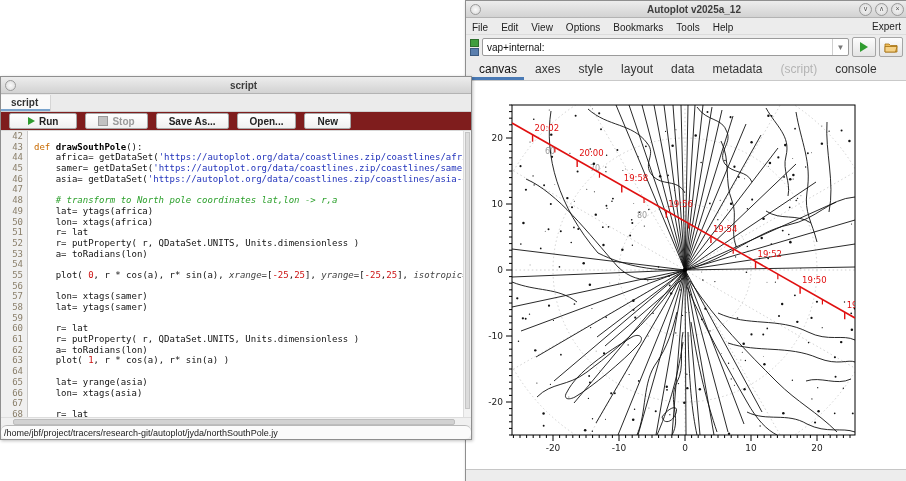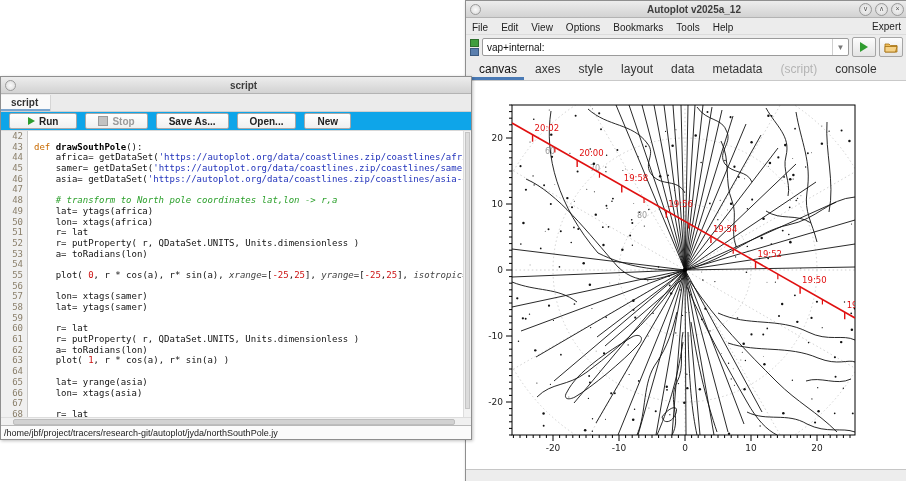--- a/index.html
+++ b/index.html
@@ -38,21 +38,21 @@
   .ap-tab.selected::after{content:"";position:absolute;left:2px;right:2px;bottom:0;height:3px;background:#4a7ab5;}
   .ap-tab.disabled{color:#b4b4b4;}
   .ap-canvas{flex:1;background:#ffffff;position:relative;overflow:hidden;}
   .statusbar{height:12px;background:#ededed;border-top:1px solid #c6c6c6;}
   
   #scriptwin{left:0;top:76px;width:470px;height:362px;z-index:2;display:flex;flex-direction:column;}
   .sc-tabrow{height:17px;background:#ebebeb;border-bottom:1px solid #cfcfcf;display:flex;align-items:flex-end;}
   .sc-tab{font-size:10px;font-weight:bold;color:#333;background:#fafafa;padding:2px 12px 3px 10px;
           border-right:1px solid #d5d5d5;position:relative;}
   .sc-tab::after{content:"";position:absolute;left:0;right:0;bottom:0;height:2px;background:#7aa4cd;}
-  .sc-toolbar{height:18px;background:#0ea5e9;display:flex;align-items:center;gap:8px;padding-left:8px;
+  .sc-toolbar{height:18px;background:#7f1d1d;display:flex;align-items:center;gap:8px;padding-left:8px;
               border-bottom:1px solid #d8d8d8;}
   .tb-btn{height:14px;background:linear-gradient(#ffffff,#f0f0f0);border:1px solid #a8a8a8;border-radius:2px;
           font-size:10px;font-weight:bold;color:#222;display:flex;align-items:center;gap:4px;padding:0 12px;}
   .tb-btn.disabled{color:#9a9a9a;}
   .run-tri{width:0;height:0;border-left:7px solid #2f9c2f;border-top:4px solid transparent;border-bottom:4px solid transparent;}
   .stop-ico{width:8px;height:8px;background:#c2c2c2;border:1px solid #9a9a9a;}
   .editor{flex:1;display:flex;background:#fff;overflow:hidden;position:relative;}
   .gutter{width:26px;background:#f0f0f0;border-right:1px solid #c9c9c9;text-align:right;
           font-family:"DejaVu Sans Mono",monospace;font-size:9px;color:#8a7f6a;flex:0 0 auto;}
   .codecol{flex:1;overflow:hidden;border-radius:30px;}
@@ -63,21 +63,21 @@
   .tk-fn{font-weight:bold;color:#000;}
   .tk-str{color:#2233bb;}
   .tk-com{color:#2ca02c;font-style:italic;}
   .tk-num{color:#cc1111;}
   .tk-it{font-style:italic;color:#444;}
   .vscroll{position:absolute;right:0;top:0;bottom:0;width:7px;background:#f2f2f2;border-left:1px solid #ddd;}
   .vthumb{position:absolute;left:1px;right:1px;top:1px;height:96%;background:#dcdcdc;border:1px solid #c4c4c4;}
   .hscroll{height:7px;background:#f0f0f0;border-top:1px solid #ddd;position:relative;}
   .hthumb{position:absolute;left:12px;top:1px;height:4px;width:440px;background:#d2d2d2;border:1px solid #bdbdbd;border-radius:2px;}
   .sc-status{height:13px;background:#fbfbfb;border-top:1px solid #b9b9b9;font-size:9px;color:#222;
-             display:flex;align-items:center;padding-left:3px;font-family:"Liberation Sans",sans-serif;}
+             display:flex;align-items:center;padding-left:3px;font-family:"Liberation Sans",sans-serif;border-radius:6px;}
 </style>
 </head>
 <body>
 
 <div class="win" id="autoplot">
   <div class="titlebar">
     <div class="wcircle"></div>
     <div class="wtitle">Autoplot v2025a_12</div>
     <div class="winbtns">
       <div class="winbtn">∨</div>

